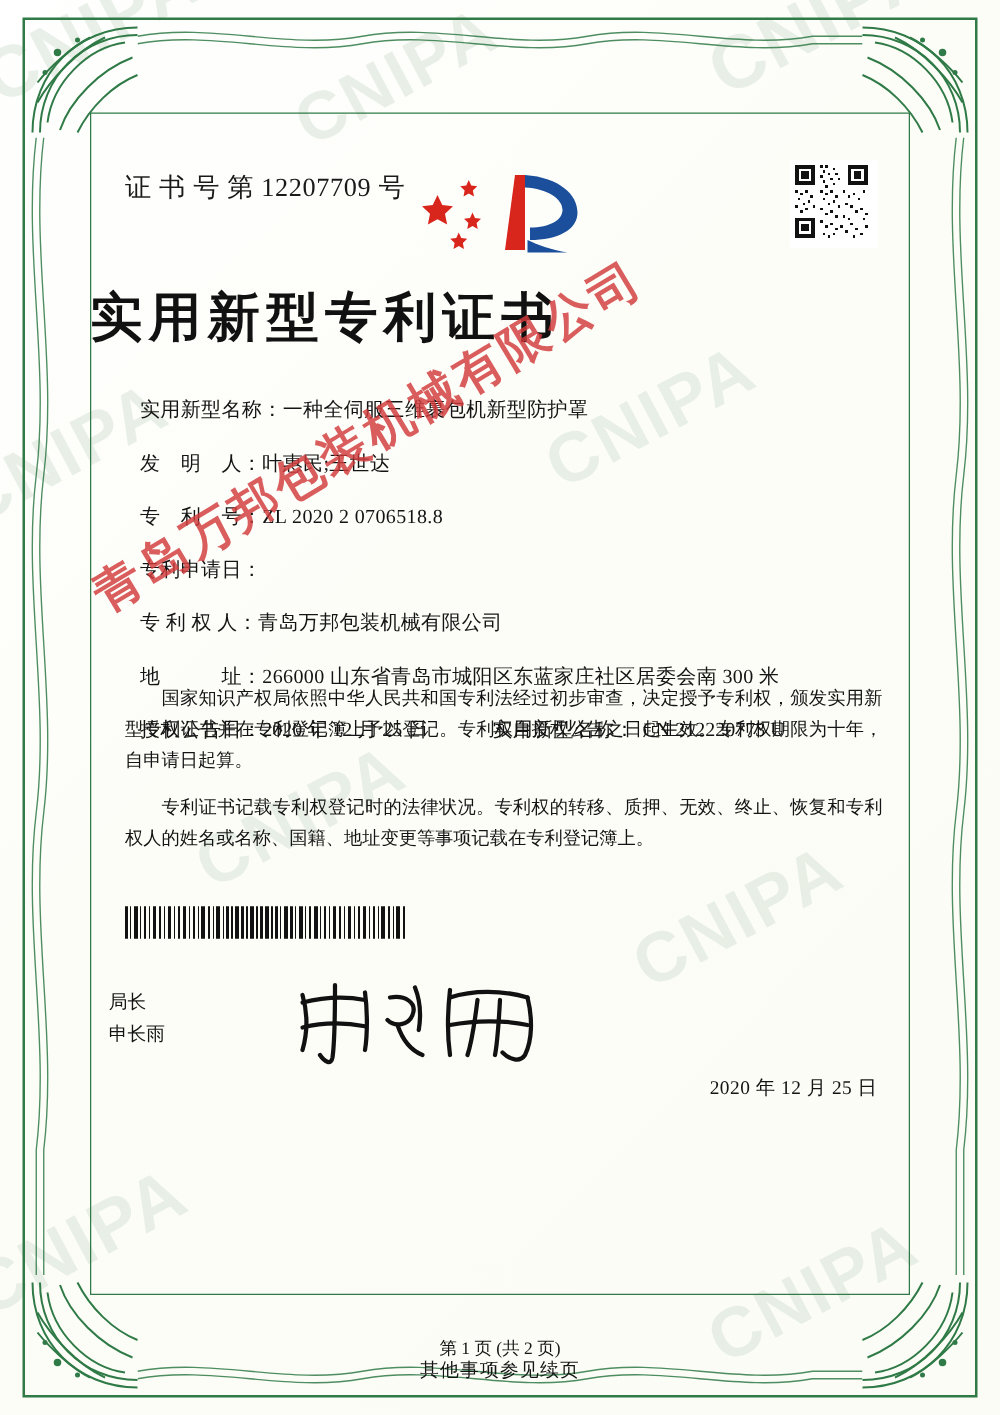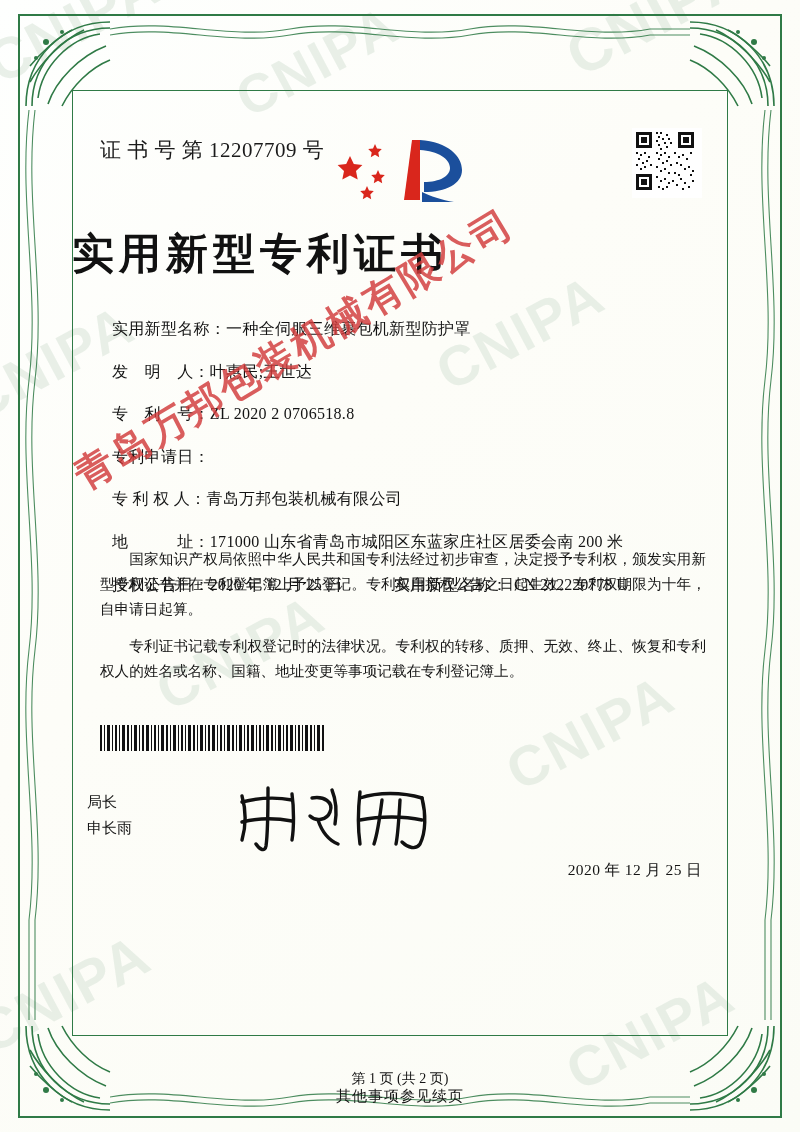--- a/index.html
+++ b/index.html
@@ -477,21 +477,21 @@
       </div>
       <div class="field-row">
         <span class="field-label">专利申请日：</span>
       </div>
       <div class="field-row">
         <span class="field-label">专 利 权 人：</span>
         <span class="field-value">青岛万邦包装机械有限公司</span>
       </div>
       <div class="field-row">
         <span class="field-label">地　　　址：</span>
-        <span class="field-value">171000 山东省青岛市城阳区东蓝家庄社区居委会南 200 米</span>
+        <span class="field-value">266000 山东省青岛市城阳区东蓝家庄社区居委会南 300 米</span>
       </div>
       <div class="field-row split">
         <span class="field-label">授权公告日：</span>
         <span>2020 年 12 月 25 日</span>
         <span class="field-second">
           <span class="field-label">实用新型名称：</span>
           <span>CN 212220773 U</span>
         </span>
       </div>
     </div>

